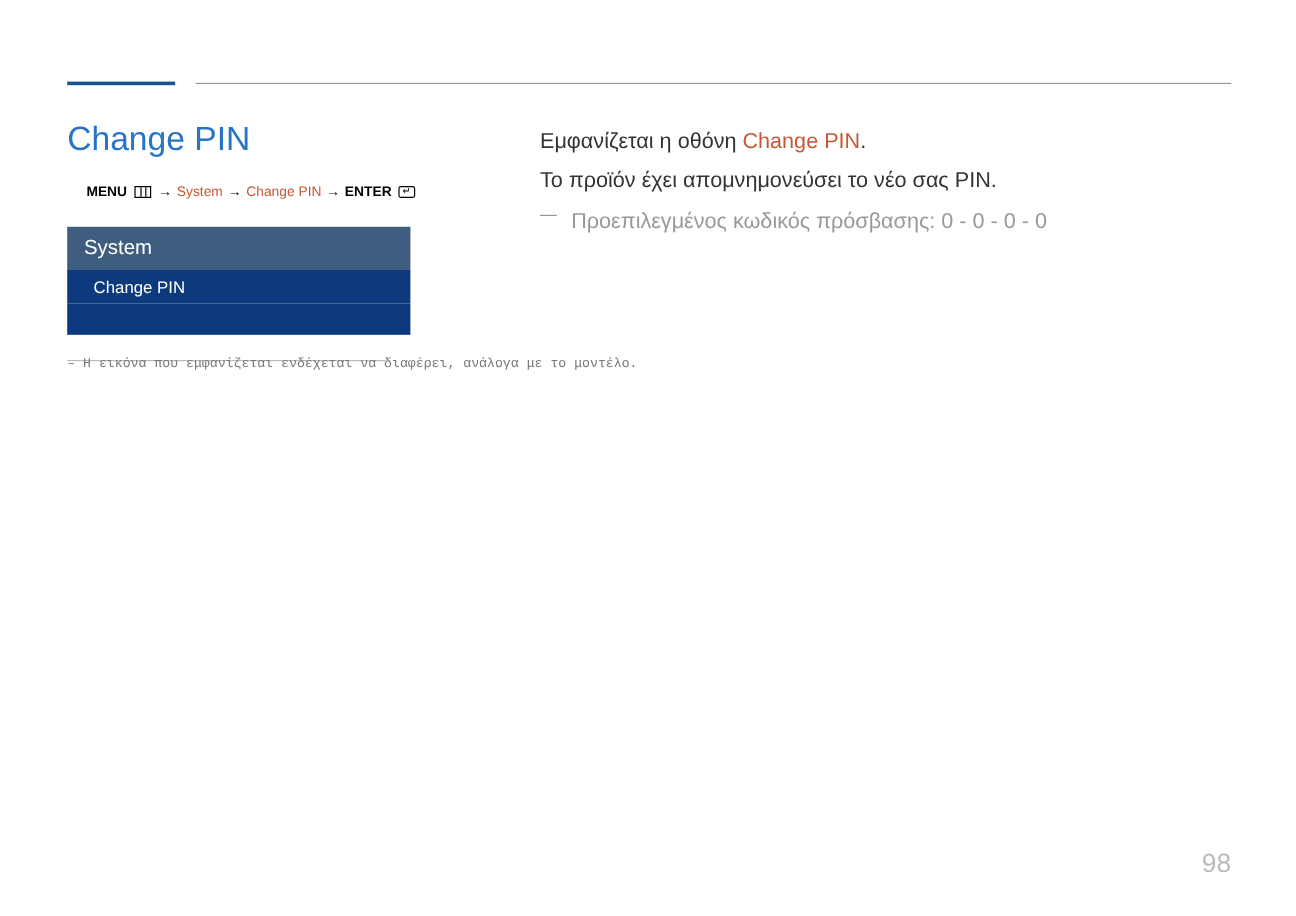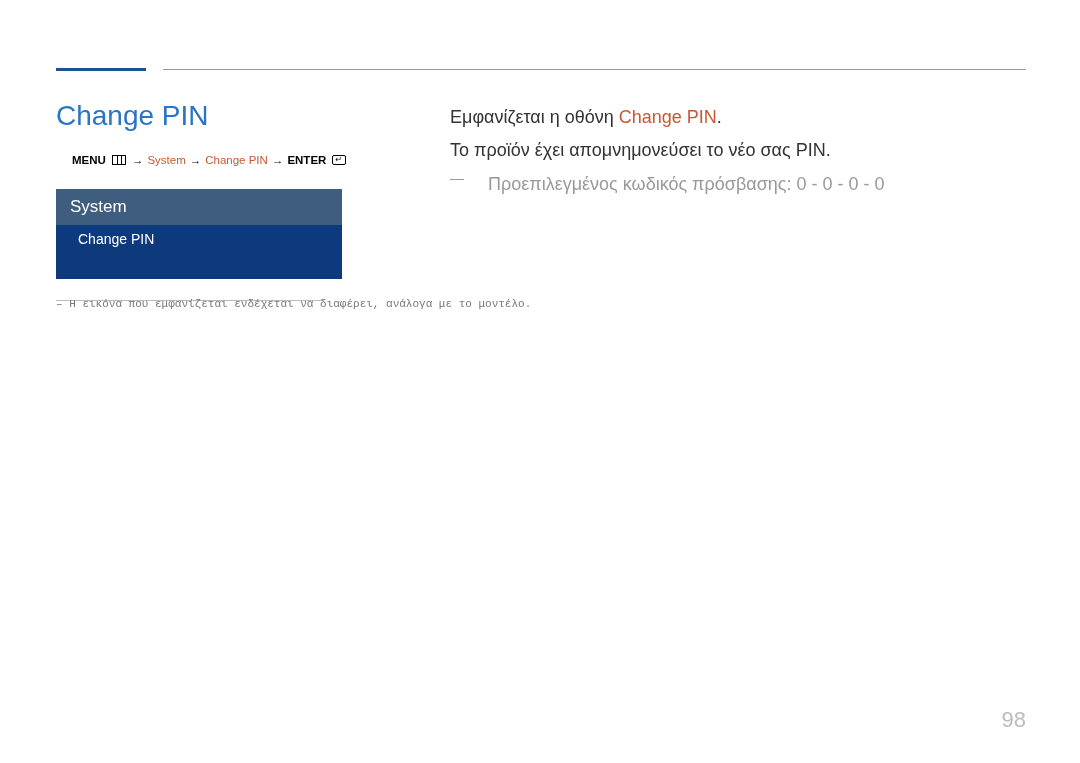--- a/index.html
+++ b/index.html
@@ -151,21 +151,21 @@
       margin-bottom: 2px;
     }
     .content .highlight {
       color: #c75834;
     }
     .note-line {
       color: #999;
       margin-top: 4px;
       display: flex;
       align-items: flex-start;
-      gap: 24px;
+      gap: 12px;
     }
     .note-dash {
       display: inline-block;
       width: 14px;
       height: 1px;
       background: #999;
       margin-top: 10px;
       flex-shrink: 0;
     }
     .page-number {

